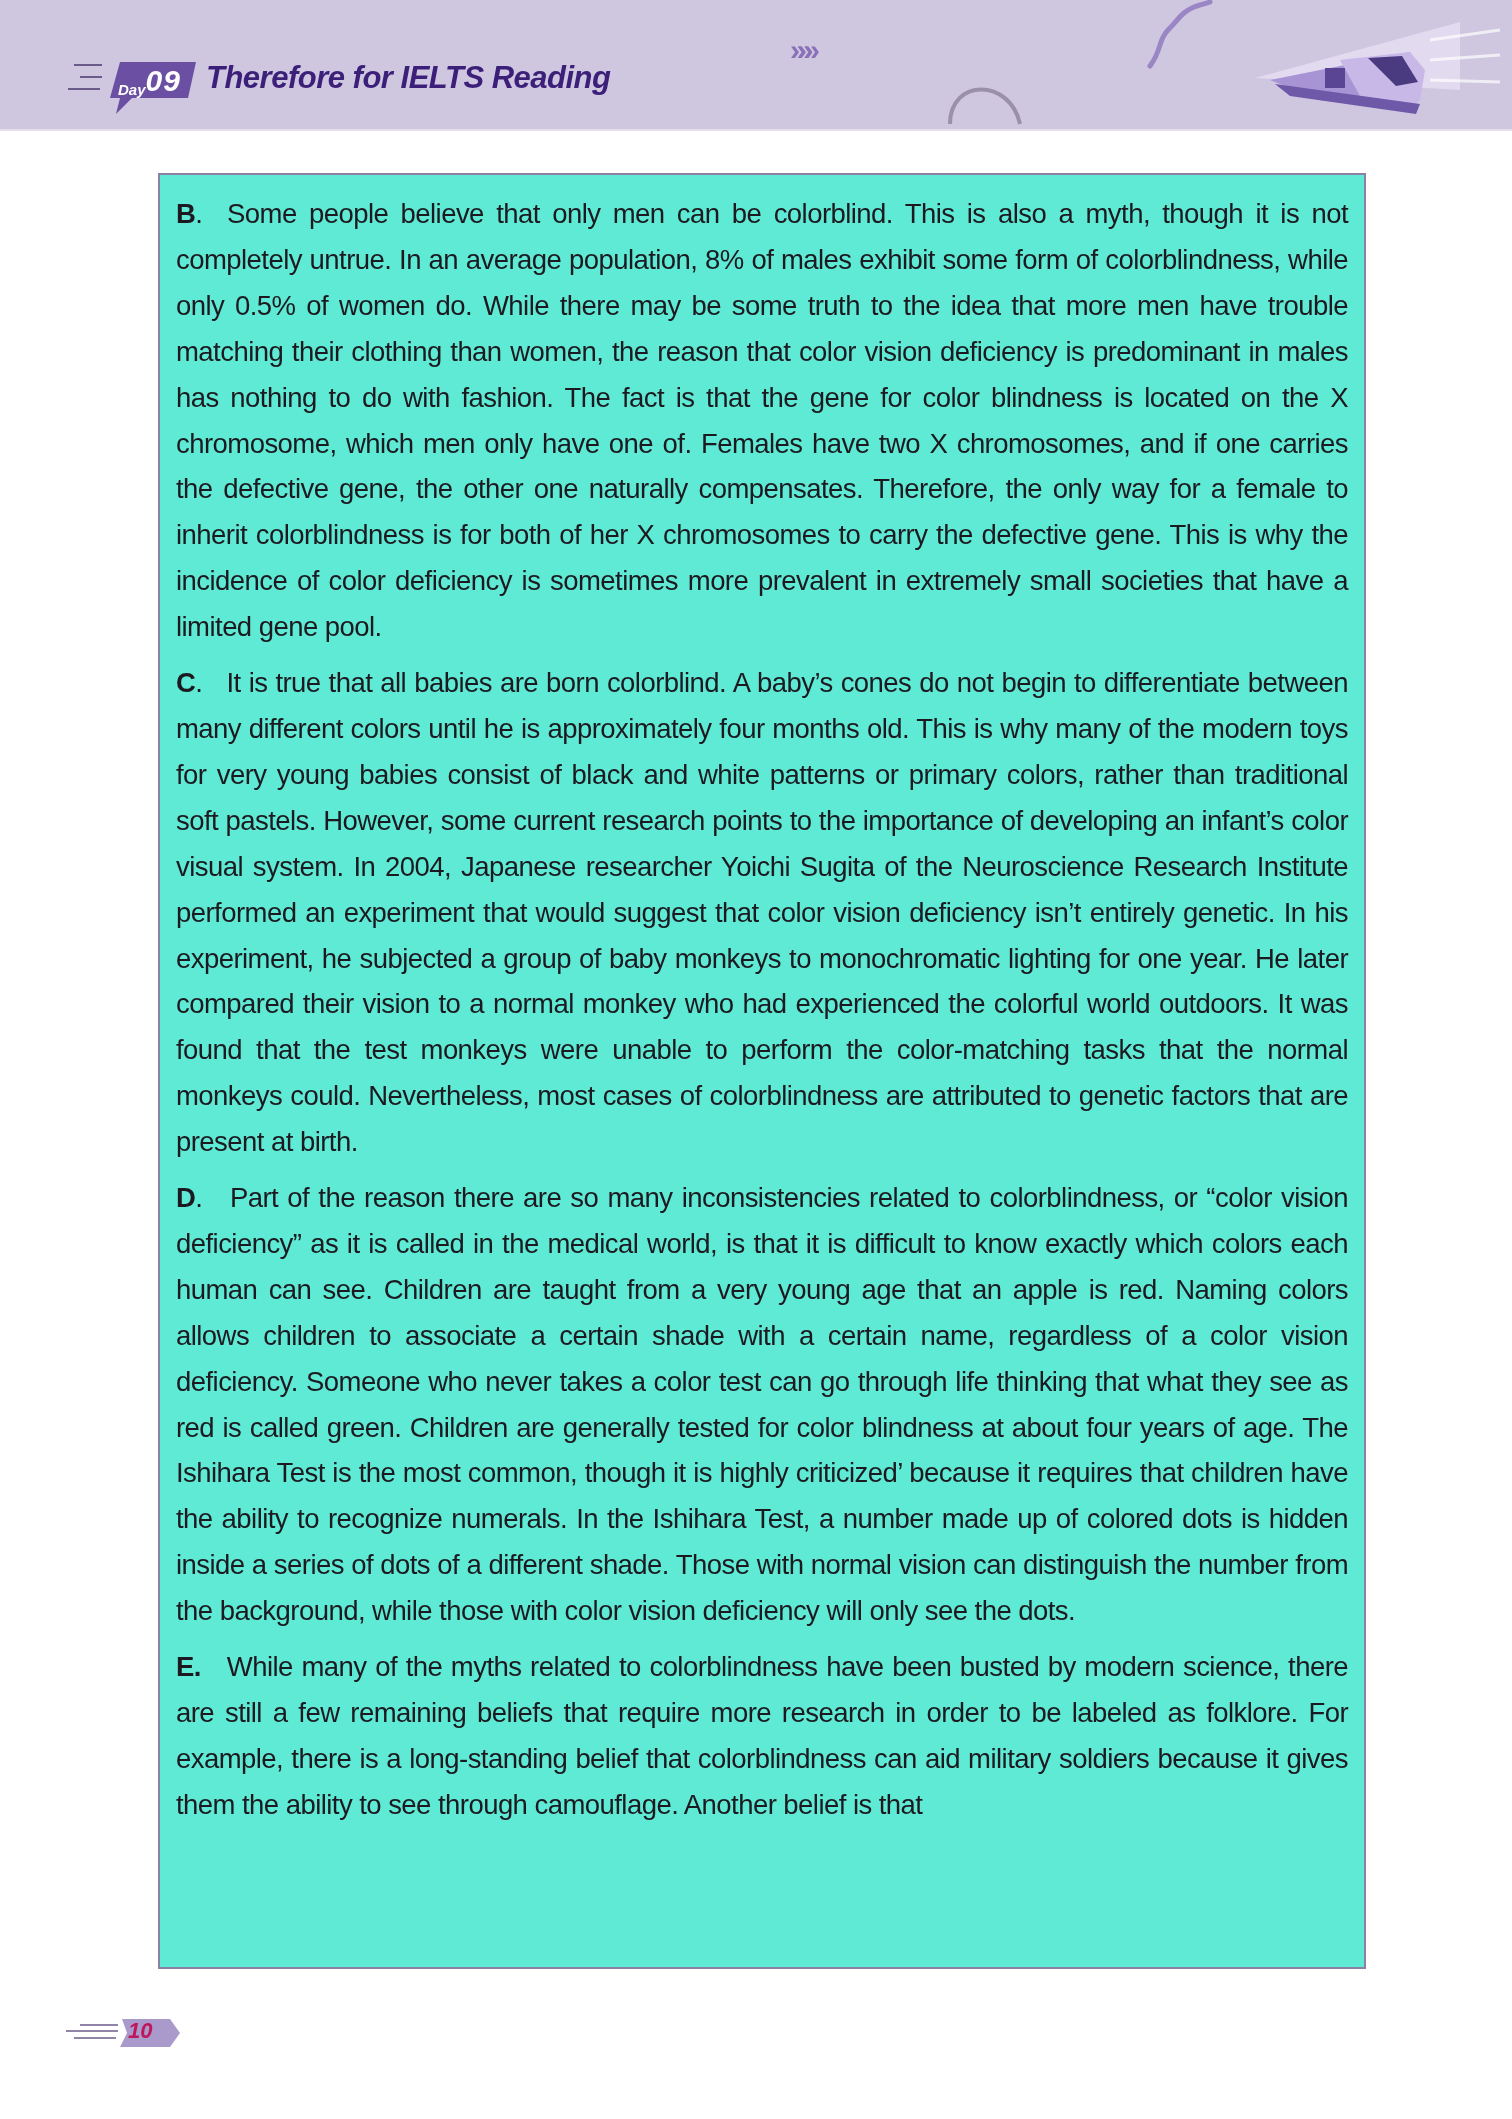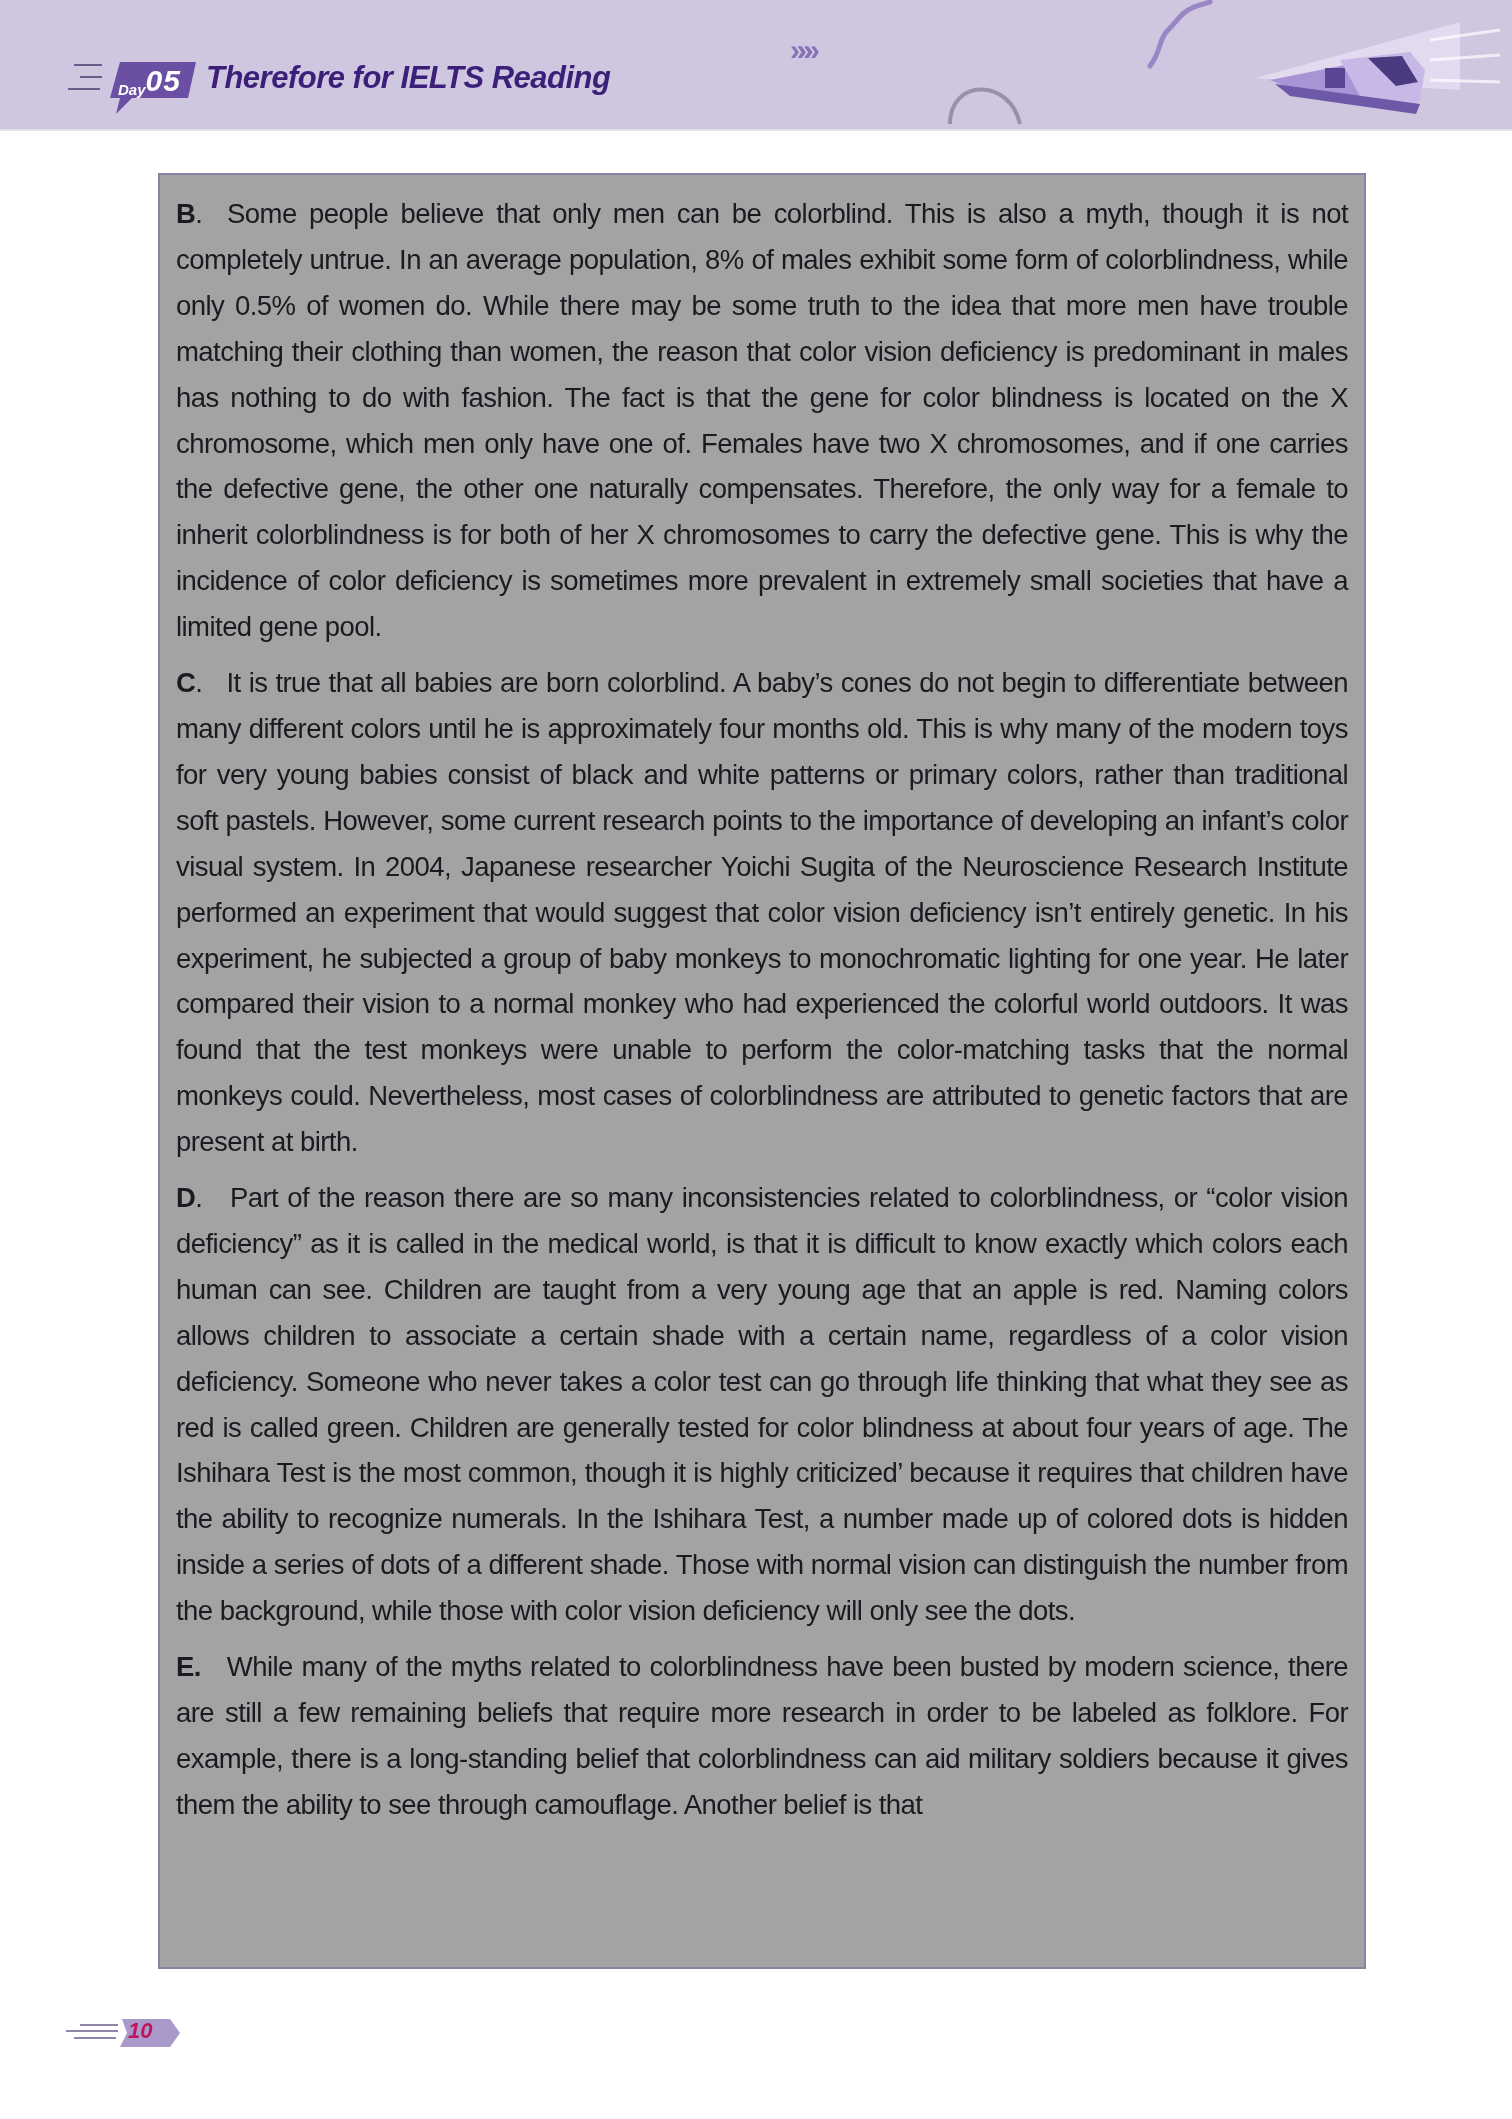--- a/index.html
+++ b/index.html
@@ -10,21 +10,21 @@
   .speed-lines { position:absolute; left:66px; top:62px; width:40px; height:34px; }
   .day-badge { position:absolute; left:108px; top:62px; width:88px; height:38px; }
   .day-text { position:absolute; left:118px; top:64px; color:#fff; font-style:italic; font-weight:bold;
               font-family:"Liberation Sans", sans-serif; display:flex; align-items:flex-end; }
   .day-text .d1 { font-size:15px; }
   .day-text .d2 { font-size:30px; letter-spacing:1px; }
   .header-title { position:absolute; left:206px; top:60px; font-size:31px; font-weight:bold; font-style:italic;
                   color:#3b1f78; letter-spacing:-0.5px; font-family:"Liberation Sans", sans-serif; }
   .chevrons { position:absolute; left:790px; top:33px; color:#8a72b8; font-size:30px; font-weight:bold; letter-spacing:-10px; }
   .deco { position:absolute; left:0; top:0; }
-  .passage { position:absolute; left:158px; top:173px; width:1208px; height:1796px; background:#a3a3a3;
+  .passage { position:absolute; left:158px; top:173px; width:1208px; height:1796px; background:#5eead4;
              border:2px solid #8c80a6; box-sizing:border-box; padding:16px 16px 0 16px; overflow:hidden; }
   .para { margin:0 0 10px 0; font-size:27.5px; line-height:45.9px; text-align:justify; letter-spacing:-0.55px;
           word-spacing:0px; font-family:"Liberation Sans", sans-serif; }
   .para .lab { font-weight:bold; }
   .footer-page { position:absolute; left:60px; top:2018px; width:120px; height:30px; }
   .page-num { position:absolute; left:128px; top:2018px; color:#be185d; font-style:italic; font-weight:bold; font-size:22px; }
 </style>
 </head>
 <body>
 
@@ -50,21 +50,21 @@
   <svg class="speed-lines" viewBox="0 0 40 34">
     <line x1="8" y1="3" x2="36" y2="3" stroke="#6b5b8a" stroke-width="2"></line>
     <line x1="14" y1="15" x2="36" y2="15" stroke="#6b5b8a" stroke-width="2"></line>
     <line x1="2" y1="27" x2="34" y2="27" stroke="#6b5b8a" stroke-width="2"></line>
   </svg>
   <svg class="day-badge" viewBox="0 0 88 52" style="height:52px">
     <polygon points="12,0 88,0 80,36 24,36 8,52 12,36 2,36" fill="#6a4fa3"></polygon>
   </svg>
   <div class="day-text">
     <span class="d1">Day</span>
-    <span class="d2">05</span>
+    <span class="d2">09</span>
   </div>
   <div class="header-title">Therefore for IELTS Reading</div>
   <div class="chevrons">»»»</div>
 </div>
 
 <div class="passage">
   <p class="para"><span class="lab">B</span><span>.</span>&nbsp;&nbsp;<span>Some people believe that only men can be colorblind. This is also a myth, though it is not completely untrue. In an average population, 8% of males exhibit some form of colorblindness, while only 0.5% of women do. While there may be some truth to the idea that more men have trouble matching their clothing than women, the reason that color vision deficiency is predominant in males has nothing to do with fashion. The fact is that the gene for color blindness is located on the X chromosome, which men only have one of. Females have two X chromosomes, and if one carries the defective gene, the other one naturally compensates. Therefore, the only way for a female to inherit colorblindness is for both of her X chromosomes to carry the defective gene. This is why the incidence of color deficiency is sometimes more prevalent in extremely small societies that have a limited gene pool.</span></p>
   <p class="para"><span class="lab">C</span><span>.</span>&nbsp;&nbsp;&nbsp;<span>It is true that all babies are born colorblind. A baby’s cones do not begin to differentiate between many different colors until he is approximately four months old. This is why many of the modern toys for very young babies consist of black and white patterns or primary colors, rather than traditional soft pastels. However, some current research points to the importance of developing an infant’s color visual system. In 2004, Japanese researcher Yoichi Sugita of the Neuroscience Research Institute performed an experiment that would suggest that color vision deficiency isn’t entirely genetic. In his experiment, he subjected a group of baby monkeys to monochromatic lighting for one year. He later compared their vision to a normal monkey who had experienced the colorful world outdoors. It was found that the test monkeys were unable to perform the color-matching tasks that the normal monkeys could. Nevertheless, most cases of colorblindness are attributed to genetic factors that are present at birth.</span></p>
   <p class="para"><span class="lab">D</span><span>.</span>&nbsp;&nbsp;&nbsp;<span>Part of the reason there are so many inconsistencies related to colorblindness, or “color vision deficiency” as it is called in the medical world, is that it is difficult to know exactly which colors each human can see. Children are taught from a very young age that an apple is red. Naming colors allows children to associate a certain shade with a certain name, regardless of a color vision deficiency. Someone who never takes a color test can go through life thinking that what they see as red is called green. Children are generally tested for color blindness at about four years of age. The Ishihara Test is the most common, though it is highly criticized’ because it requires that children have the ability to recognize numerals. In the Ishihara Test, a number made up of colored dots is hidden inside a series of dots of a different shade. Those with normal vision can distinguish the number from the background, while those with color vision deficiency will only see the dots.</span></p>
   <p class="para"><span class="lab">E</span><span class="lab">.</span>&nbsp;&nbsp;&nbsp;<span>While many of the myths related to colorblindness have been busted by modern science, there are still a few remaining beliefs that require more research in order to be labeled as folklore. For example, there is a long-standing belief that colorblindness can aid military soldiers because it gives them the ability to see through camouflage. Another belief is that</span></p>

